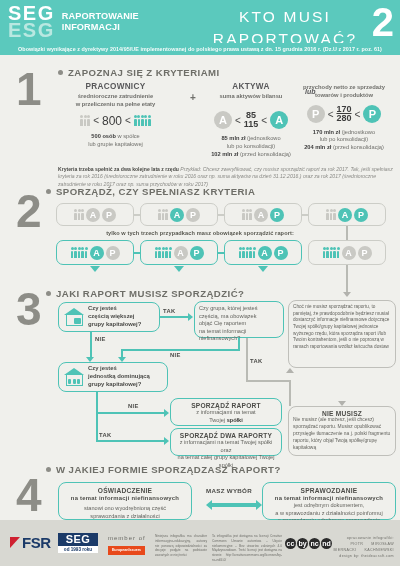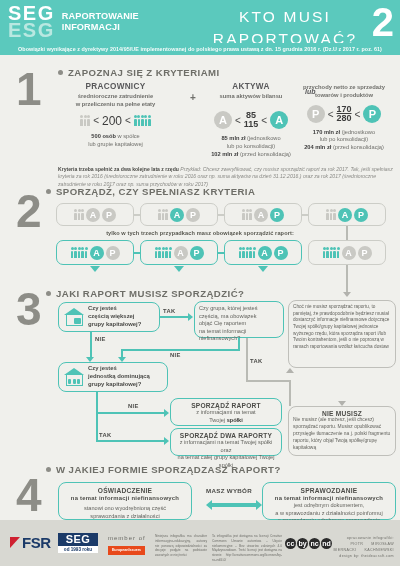--- a/index.html
+++ b/index.html
@@ -282,21 +282,21 @@
         <span class="person">
           <i></i>
           <u></u>
         </span>
         <span class="person">
           <i></i>
           <u></u>
         </span>
     </span>
     <span class="lt">&lt;</span>
-    <span class="n500">200</span>
+    <span class="n500">800</span>
     <span class="lt">&lt;</span>
     <span class="people teal">
       <span class="person">
           <i></i>
           <u></u>
         </span>
         <span class="person">
           <i></i>
           <u></u>
         </span>

